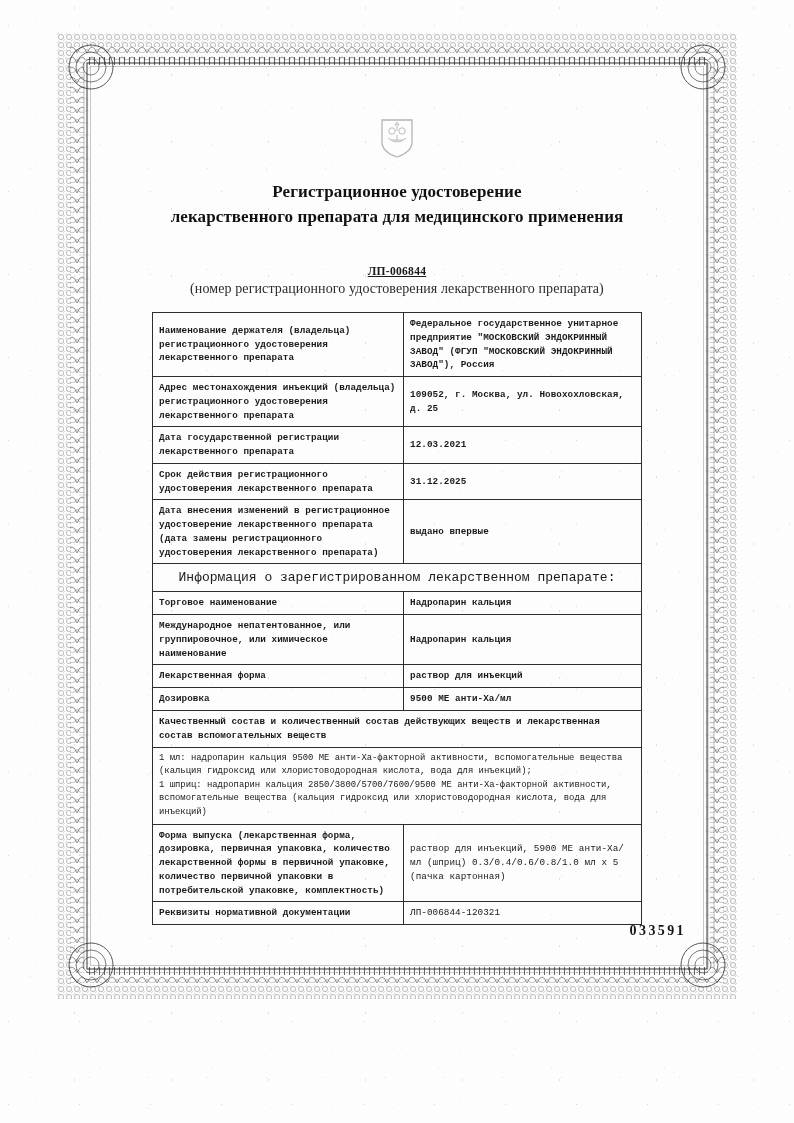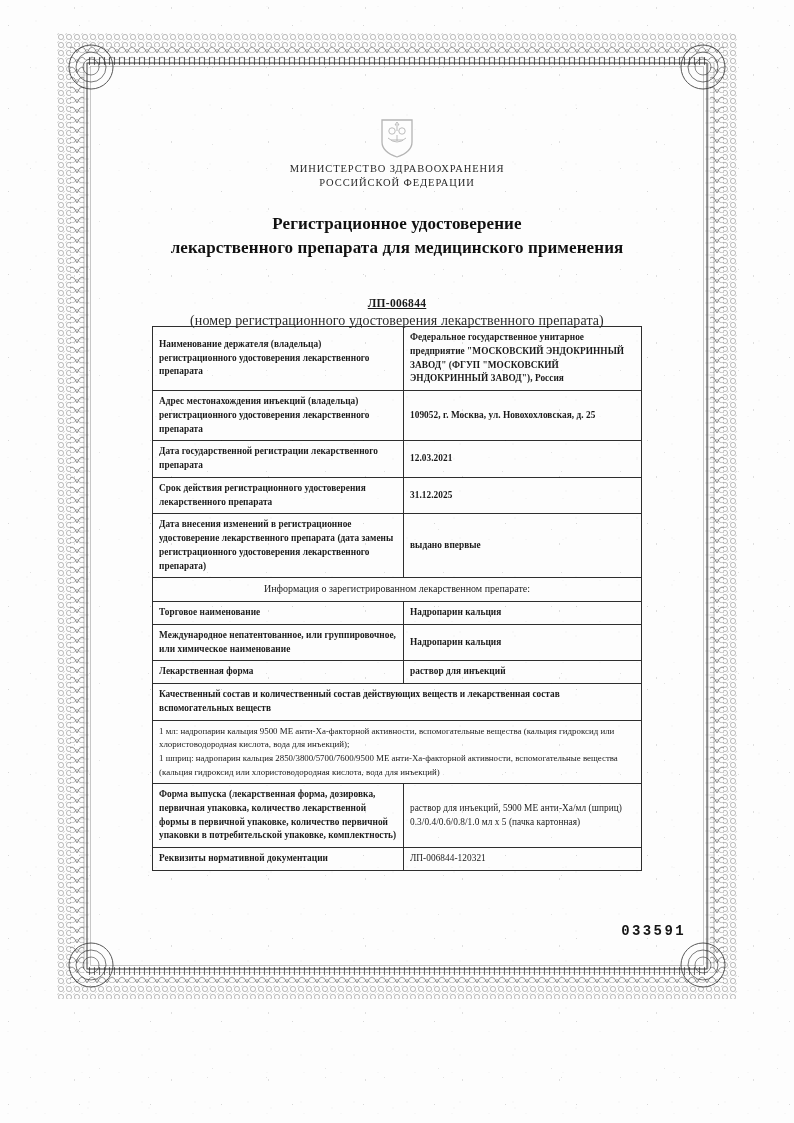--- a/index.html
+++ b/index.html
@@ -87,25 +87,26 @@
     font-size: 14px;
     margin-top: 4px;
     letter-spacing: 0.1px;
     color: #2b2b2b;
   }
 
   
   table.reg {
     position: absolute;
     left: 152px;
-    top: 326px;
+    top: 312px;
     width: 490px;
     border-collapse: collapse;
     font-size: 9.3px;
     line-height: 1.48;
+    font-family: Liberation Mono, monospace;
   }
   table.reg td {
     border: 1px solid #2e2e2e;
     padding: 4px 6px;
     vertical-align: middle;
   }
   td.lbl {
     width: 238px;
     font-weight: bold;
     text-align: left;
@@ -116,42 +117,42 @@
     font-weight: bold;
     letter-spacing: 0.05px;
   }
   td.val.left {
     text-align: left;
     font-weight: normal;
   }
   td.section {
     text-align: center;
     font-weight: normal;
-    font-size: 10px;
+    font-size: 13px;
     padding: 3px 6px;
   }
   td.wide {
     font-weight: bold;
     text-align: left;
     line-height: 1.5;
   }
   td.compose {
     font-weight: normal;
     text-align: left;
     font-size: 8.9px;
     line-height: 1.52;
     padding: 4px 6px;
   }
   td.top { vertical-align: top; }
 
   .serial {
     position: absolute;
     right: 108px;
     top: 923px;
-    font-family: Liberation Mono, monospace;
+    font-family: Liberation Serif, serif;
     font-size: 14px;
     letter-spacing: 2.4px;
     font-weight: bold;
     color: #171717;
   }
 
   
   #speckle {
     position: absolute;
     inset: 0;
@@ -230,24 +231,20 @@
         <g stroke="#222" stroke-width="0.9" fill="none">
           <circle cx="12" cy="13" r="3.2"></circle>
           <circle cx="22" cy="13" r="3.2"></circle>
           <path d="M17 8 l0 5 M17 17 l0 6 M11 22 l12 0"></path>
           <path d="M8 20 q9 8 18 0"></path>
           <path d="M17 4 l-2 3 h4 z"></path>
         </g>
       </svg>
     </div>
 
-    <div class="ministry">
-      <div>МИНИСТЕРСТВО ЗДРАВООХРАНЕНИЯ</div>
-      <div>РОССИЙСКОЙ ФЕДЕРАЦИИ</div>
-    </div>
 
     <div class="title">
       <div>Регистрационное удостоверение</div>
       <div>лекарственного препарата для медицинского применения</div>
     </div>
 
     <div class="regnum">
       <span>ЛП-006844</span>
     </div>
     <div class="regnum-caption">(номер регистрационного удостоверения лекарственного препарата)</div>
@@ -284,20 +281,24 @@
       </tr>
       <tr>
         <td class="lbl top">Международное непатентованное, или группировочное, или химическое наименование</td>
         <td class="val">Надропарин кальция</td>
       </tr>
       <tr>
         <td class="lbl">Лекарственная форма</td>
         <td class="val">раствор для инъекций</td>
       </tr>
       <tr>
+        <td class="lbl">Дозировка</td>
+        <td class="val">9500 МЕ анти-Ха/мл</td>
+      </tr>
+      <tr>
         <td class="wide" colspan="2">Качественный состав и количественный состав действующих веществ и лекарственная состав вспомогательных веществ</td>
       </tr>
       <tr>
         <td class="compose" colspan="2">
           <div>1 мл: надропарин кальция 9500 МЕ анти-Ха-факторной активности, вспомогательные вещества (кальция гидроксид или хлористоводородная кислота, вода для инъекций);</div>
           <div>1 шприц: надропарин кальция 2850/3800/5700/7600/9500 МЕ анти-Ха-факторной активности, вспомогательные вещества (кальция гидроксид или хлористоводородная кислота, вода для инъекций)</div>
         </td>
       </tr>
       <tr>
         <td class="lbl top">Форма выпуска (лекарственная форма, дозировка, первичная упаковка, количество лекарственной формы в первичной упаковке, количество первичной упаковки в потребительской упаковке, комплектность)</td>

